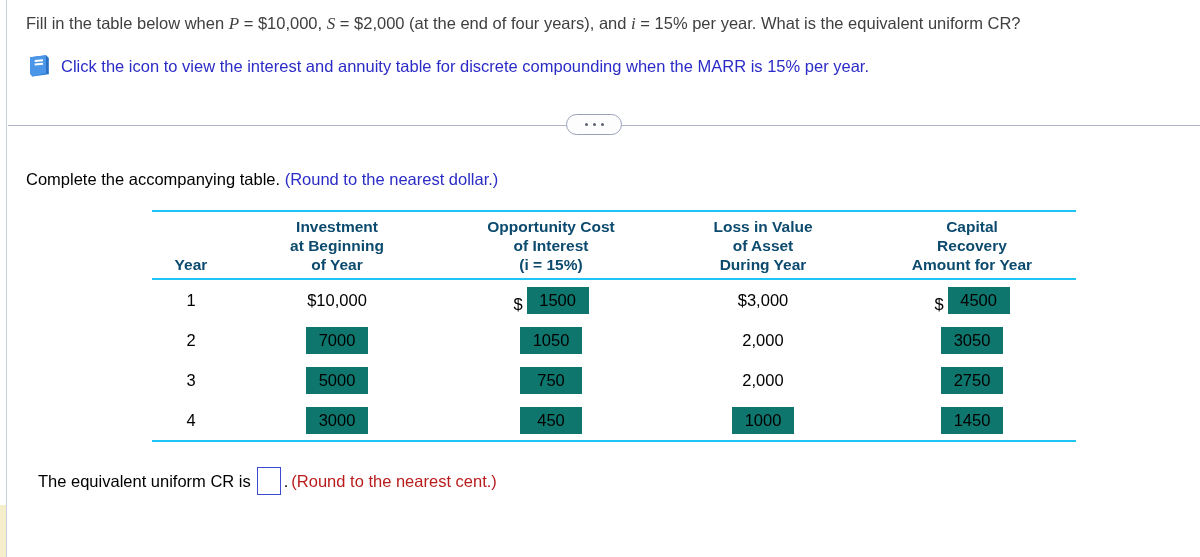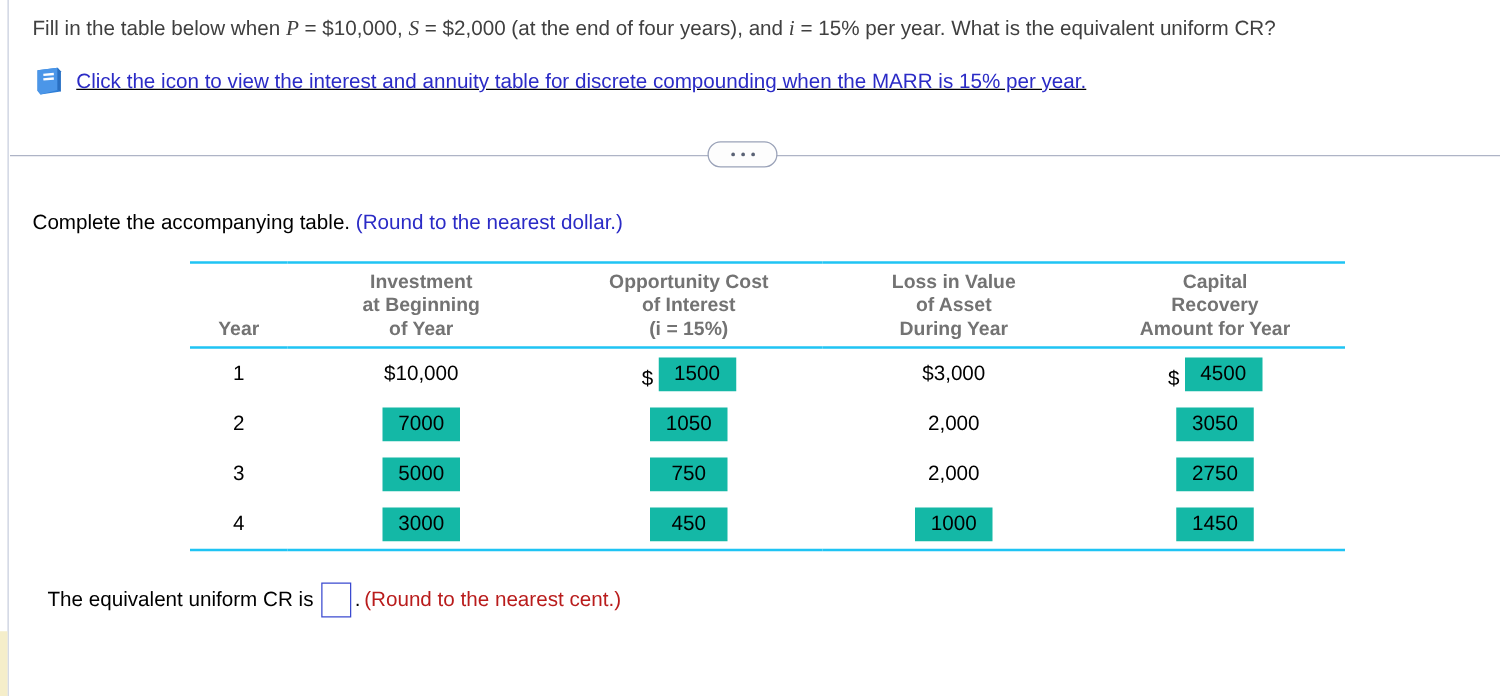--- a/index.html
+++ b/index.html
@@ -53,21 +53,20 @@
   .var {
     font-style: italic;
     font-family: "Liberation Serif", serif;
     font-size: 17px;
   }
 
   .icon-line {
     display: flex;
     align-items: center;
     margin-top: 19px;
-    text-decoration: underline;
   }
   .book-icon {
     width: 26px;
     height: 24px;
     flex: 0 0 auto;
     margin-right: 9px;
   }
   .icon-link-text {
     font-size: 16.5px;
     color: #2b2bc6;
@@ -129,21 +128,21 @@
   .table-wrap {
     margin-top: 20px;
     padding-left: 152px;
   }
   table.cr-table {
     border-collapse: collapse;
     width: 924px;
     table-layout: fixed;
   }
   table.cr-table thead th {
-    color: #737373;
+    color: #0c4a6e;
     font-weight: bold;
     font-size: 15.5px;
     line-height: 19px;
     vertical-align: bottom;
     padding: 0 0 4px 0;
     text-align: center;
   }
   table.cr-table thead tr.head-row th {
     border-top: 2px solid #1fc4f4;
     border-bottom: 2px solid #1fc4f4;
@@ -173,21 +172,21 @@
     justify-content: center;
     gap: 4px;
   }
   .dollar-prefix {
     font-size: 16.5px;
   }
   .field {
     display: inline-block;
     min-width: 48px;
     padding: 3px 7px 4px 7px;
-    background: #14b8a6;
+    background: #0f766e;
     font-size: 16.5px;
     line-height: 20px;
     text-align: center;
     cursor: text;
   }
   .static-val {
     font-size: 16.5px;
   }
 
   

